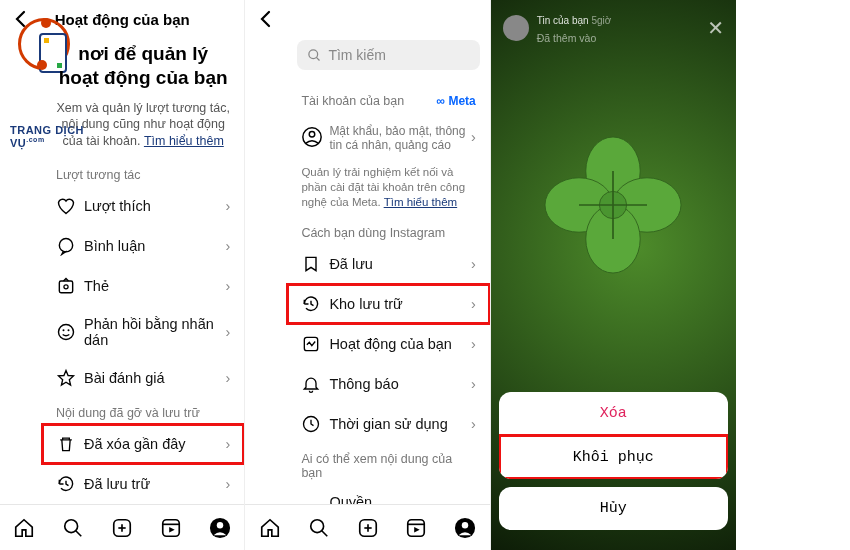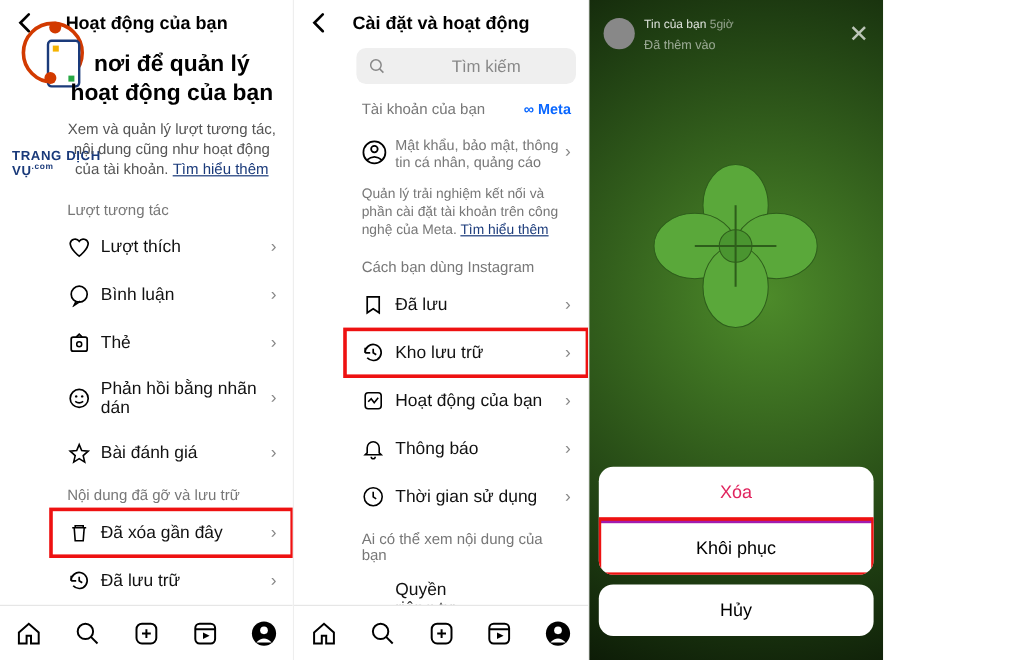--- a/index.html
+++ b/index.html
@@ -29,42 +29,42 @@
   .hero a.learn { color: #1a3a7a; font-weight:500; text-decoration: underline; font-size:12.5px;}
   .section-label { font-size: 12.5px; color: #777; padding: 8px 14px 4px; }
   .row { display: flex; align-items: center; padding: 10px 14px; font-size: 14.5px; color:#111; }
   .row .ic { width: 28px; display:flex; align-items:center; justify-content:flex-start; }
   .row .lbl { flex: 1; }
   .row .chev { color:#888; }
   .row .meta { color:#888; font-size:13px; margin-right:22px;}
   .row.sub .sub2 { font-size:12px; color:#777; margin-top:2px; line-height:1.2;}
   .hl-red { outline: 3px solid #e11; outline-offset:-2px; }
   
-  .search { margin: 2px 10px 6px; background:#efefef; border-radius:8px; display:flex; align-items:center; padding:7px 10px; font-size:14px; color:#888;gap:48px; }
+  .search { margin: 2px 10px 16px; background:#efefef; border-radius:8px; display:flex; align-items:center; padding:7px 10px; font-size:14px; color:#888; }
   .search .ic { margin-right:6px; display:flex;}
   .meta-badge { color:#0866ff; font-size:12px; font-weight:600;}
   .blurb { font-size:11.5px; color:#777; padding: 2px 14px 8px; line-height:1.3;}
   .blurb a{color:#1a3a7a; text-decoration:underline;}
   
   .tabbar { position:absolute; bottom:0; left:0; right:0; height:46px; border-top:1px solid #e6e6e6; background:#fff; display:flex; justify-content:space-around; align-items:center;}
   .tabbar .t { width:26px; height:26px; display:flex; align-items:center; justify-content:center;}
   
   .story { position:relative; width:100%; height:100%; background: radial-gradient(circle at 60% 45%, #4d8b2a 0%, #1f3e12 70%, #0d1c07 100%); }
   .clover { position:absolute; top:120px; left:50%; transform:translateX(-50%); }
   .story-top { position:absolute; top:0; left:0; right:0; padding:10px 12px; display:flex; align-items:center; }
   .avatar-sm { width:26px; height:26px; border-radius:50%; background:#888; margin-right:8px;}
   .st-name { color:rgba(255,255,255,0.85); font-size:10px; font-weight:500;}
   .st-sub { color:rgba(255,255,255,0.55); font-size:10.5px;}
   .st-close { color:rgba(255,255,255,0.7); font-size:20px; margin-left:auto;}
   
   .sheet2 { position:absolute; bottom:12px; left:8px; right:8px; }
   .card { background:#fff; border-radius:12px; overflow:hidden; margin-bottom:8px;}
-  .card .opt { text-align:center; padding:13px 0; font-size:15px;}
+  .card .opt { text-align:center; padding:13px 0; font-size:15px;font-family:Liberation Mono, monospace;}
   .card .opt.del{color:#e0245e; font-weight:400;}
-  .card .opt + .opt { border-top:4px solid #a21caf;}
+  .card .opt + .opt { border-top:1px solid #a21caf;}
   svg { display:block; }
   .scrollzone { position:absolute; top:38px; bottom:46px; left:0; right:0; overflow:hidden;padding-left:42px;}
   .scrollzone.p2 { top:38px;}
 </style>
 </head>
 <body>
 
 <div class="stage">
 
 <div class="pane">
@@ -203,21 +203,20 @@
   </div>
 </div>
 
 <div class="pane">
   <div class="hdr">
     <div class="back">
       <svg width="12" height="18" viewBox="0 0 12 18">
             <path d="M10 2 L3 9 L10 16" stroke="#000" stroke-width="2.2" fill="none" stroke-linecap="round"></path>
           </svg>
     </div>
-    <div class="title">Cài đặt và hoạt động</div>
     <div class="spacer"></div>
   </div>
   <div class="scrollzone p2">
     <div class="search">
       <span class="ic">
             <svg width="15" height="15" viewBox="0 0 24 24">
               <circle cx="10" cy="10" r="7" fill="none" stroke="#888" stroke-width="2"></circle>
               <line x1="15" y1="15" x2="20" y2="20" stroke="#888" stroke-width="2"></line>
             </svg>
           </span>

